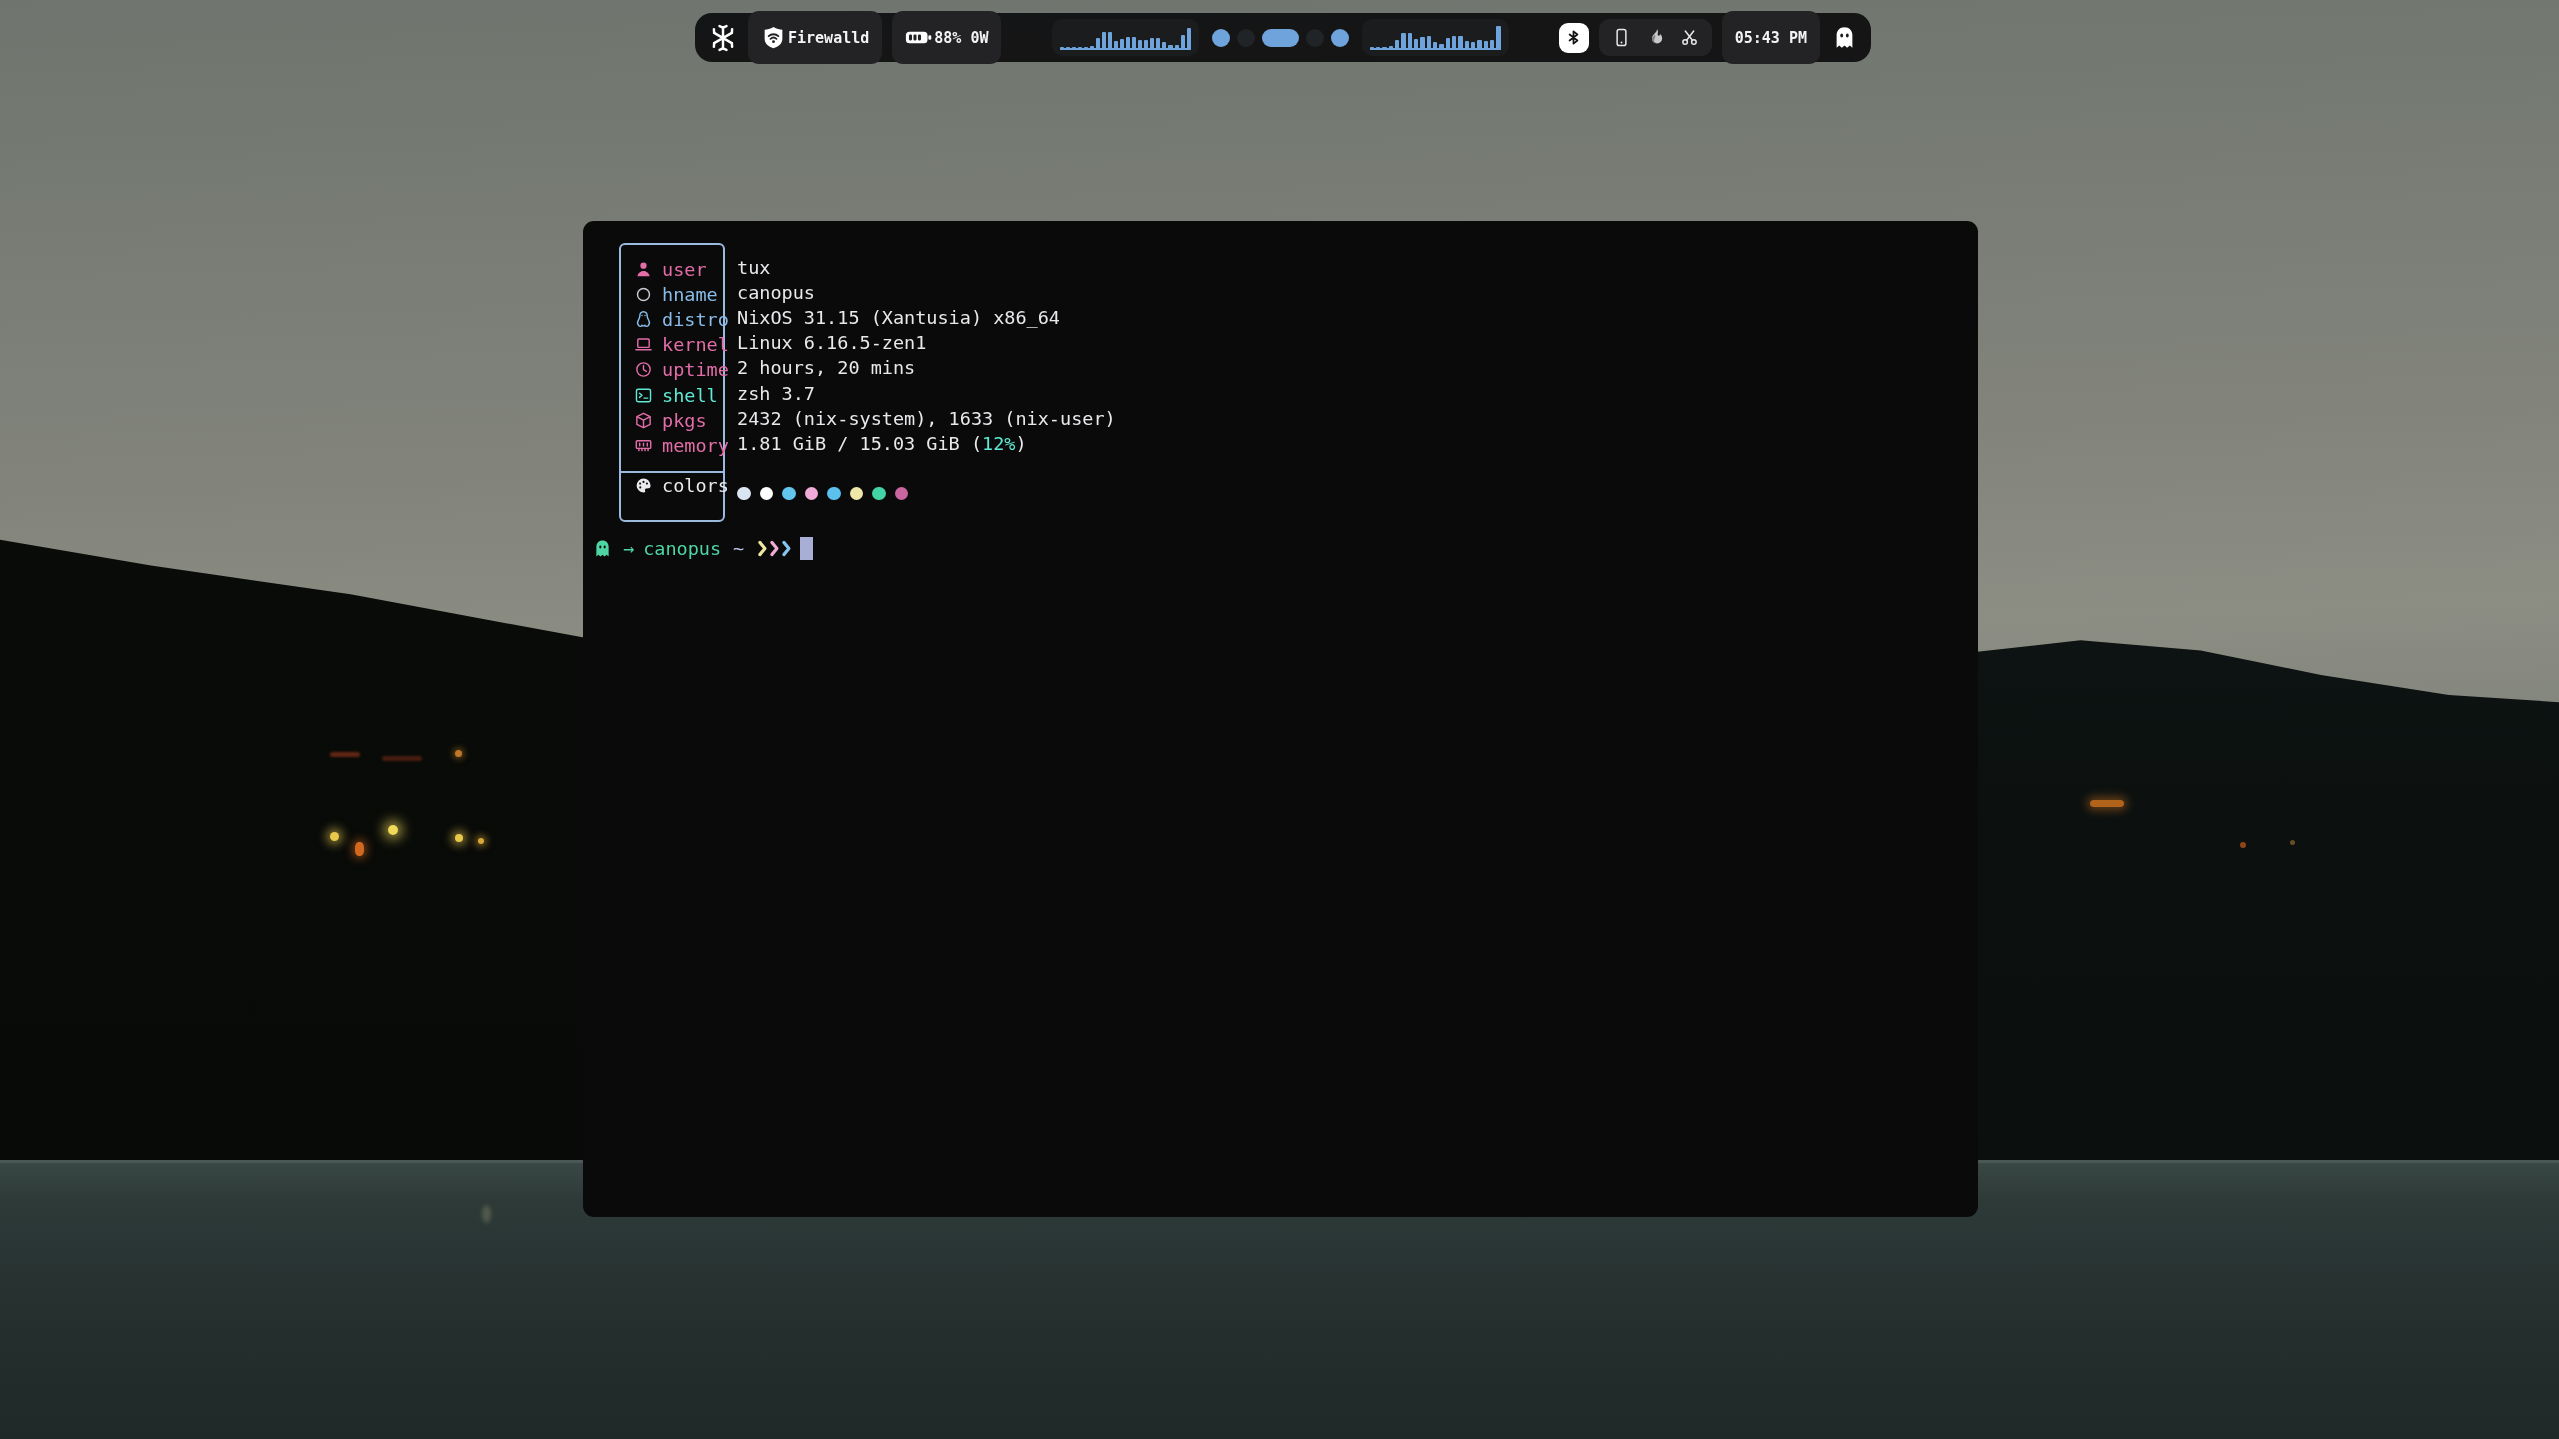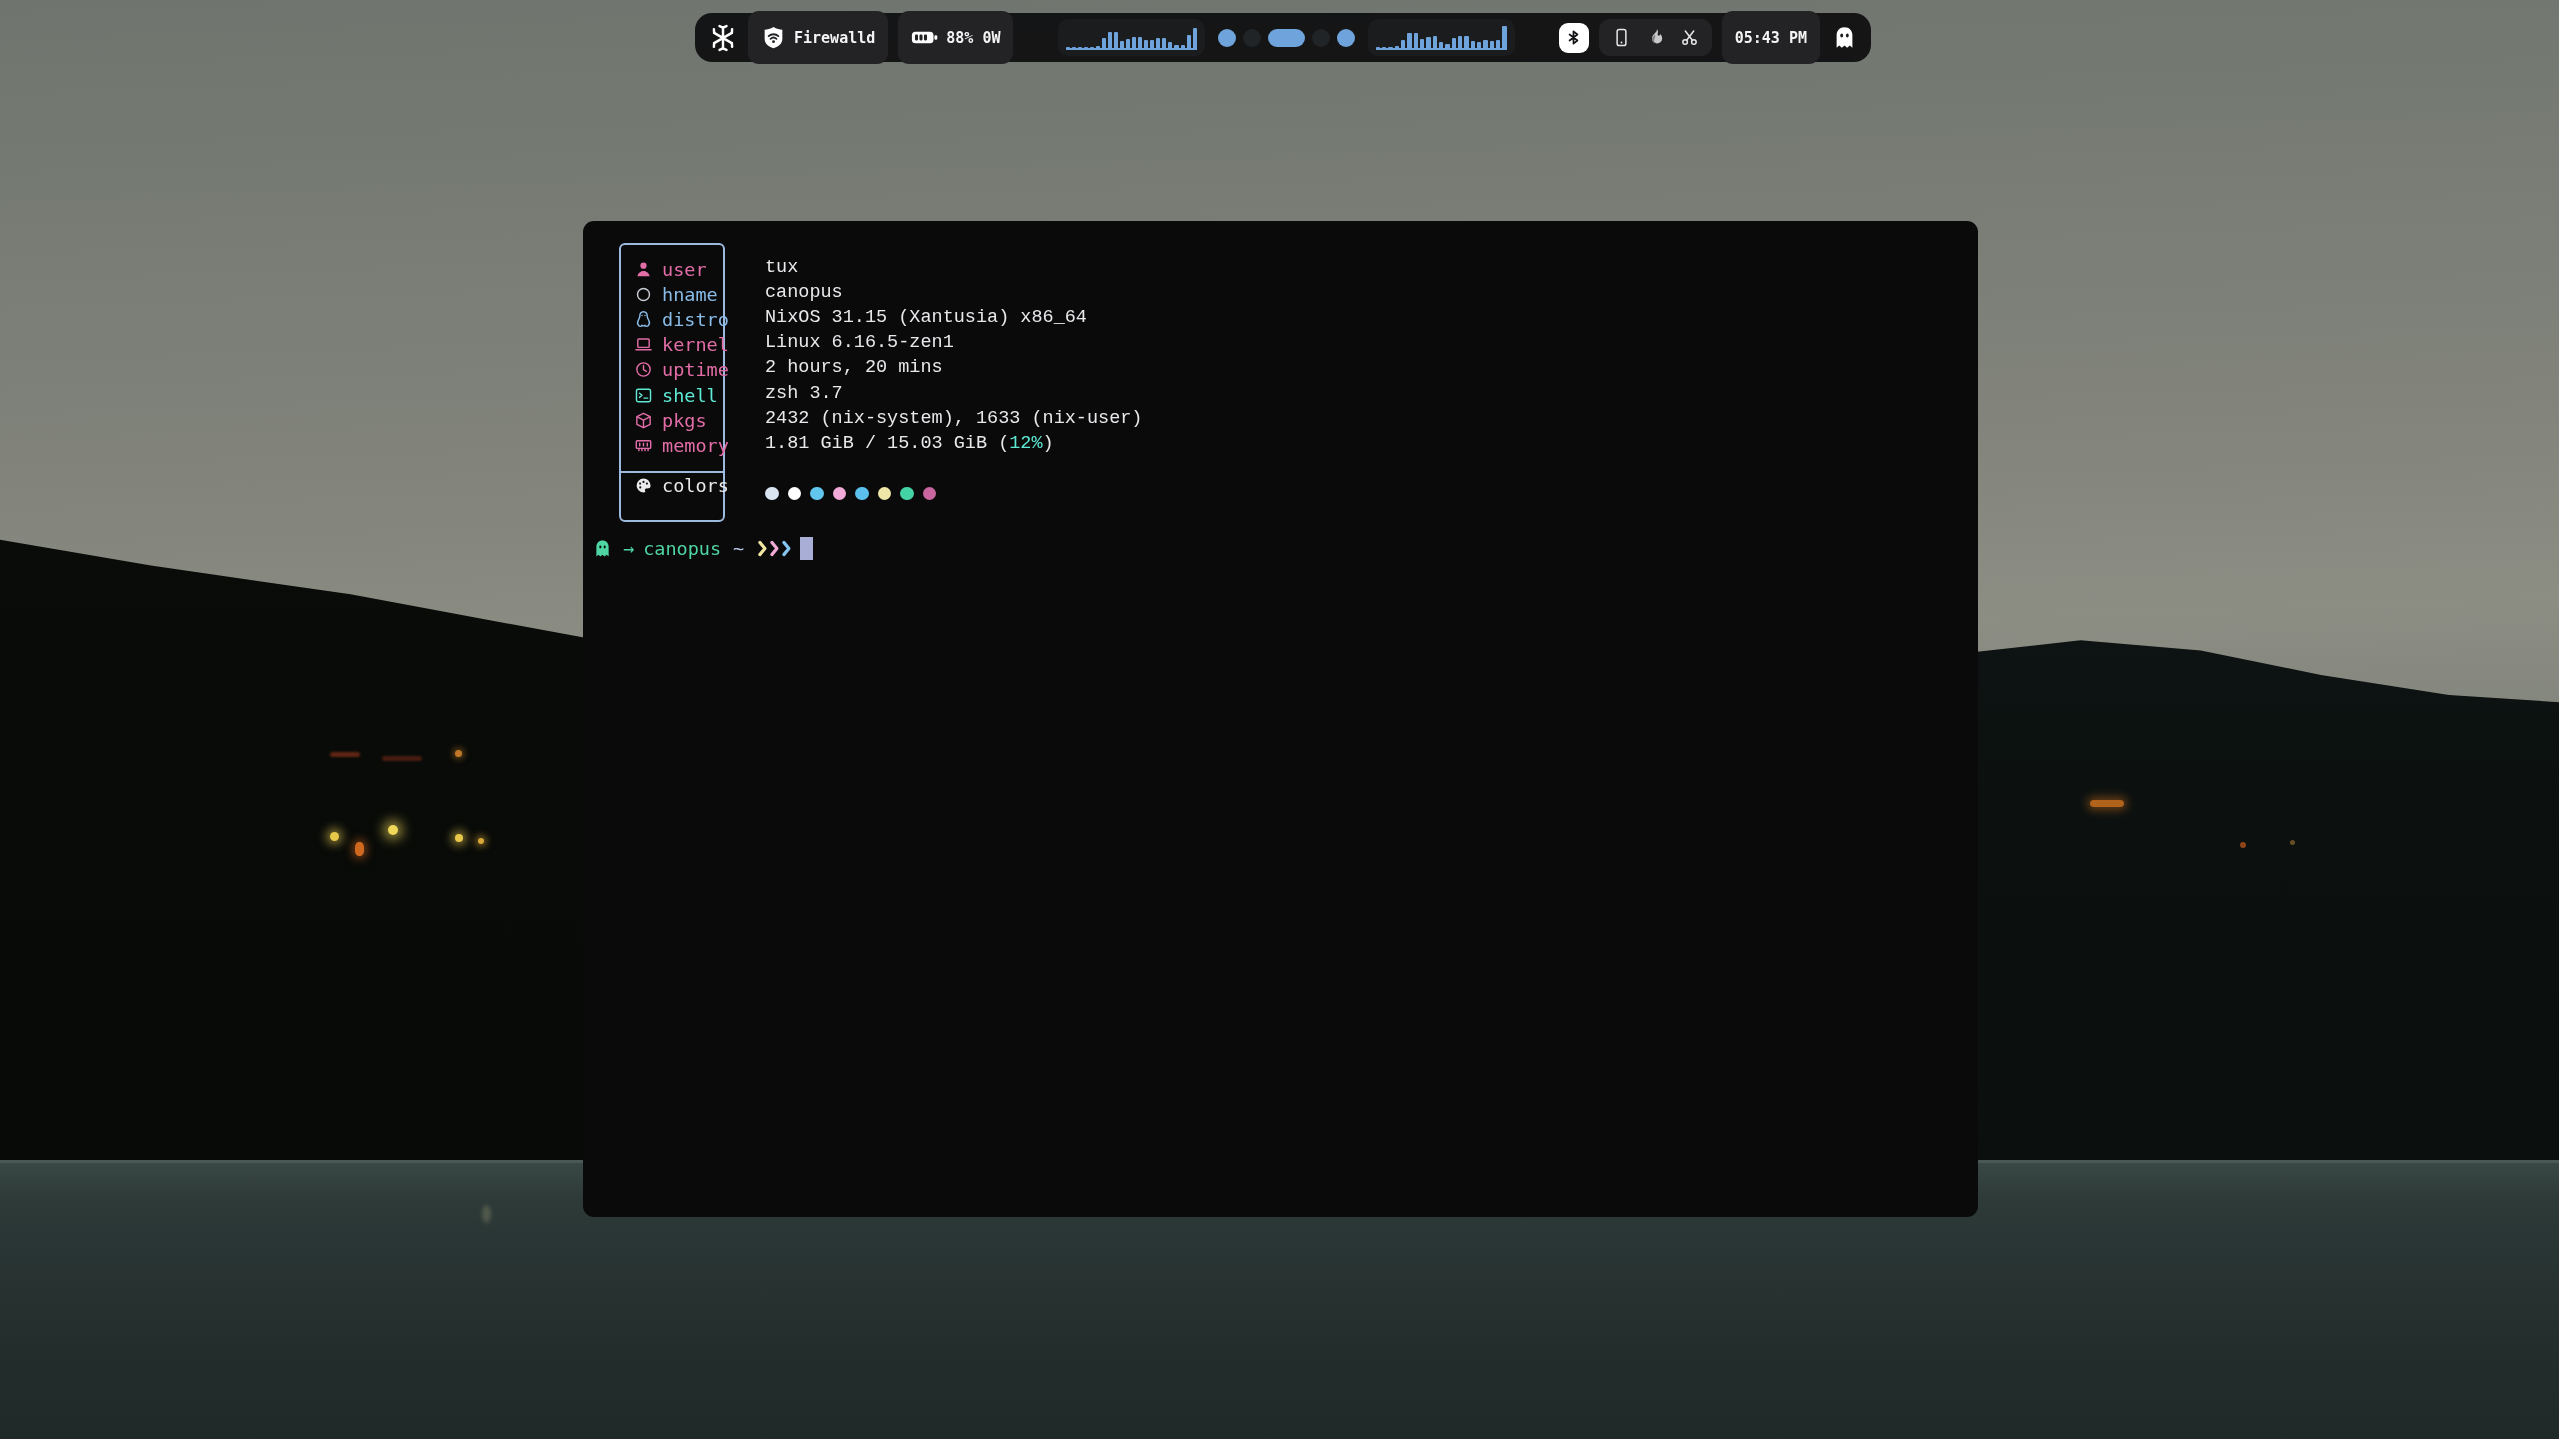--- a/index.html
+++ b/index.html
@@ -23,21 +23,21 @@
     clip-path:polygon(55.9% 55.6%,62.5% 51.8%,70.3% 47.9%,76.2% 45.5%,81.3% 44.5%,86% 45.2%,90.7% 46.9%,95.7% 48.3%,100% 48.8%,100% 87%,55.9% 87%);}
   .water{position:absolute;left:0;right:0;top:80.6%;bottom:0;
     background:linear-gradient(180deg,#3a4846 0%,#2d3a38 14%,#263130 48%,#1f2927 100%);}
   .water::before{content:"";position:absolute;left:0;right:0;top:0;height:3px;background:rgba(168,182,175,0.16);}
   .glow{position:absolute;border-radius:50%;}
   
   .topbar{position:absolute;left:695px;top:13px;width:1176px;height:49px;
     background:rgba(18,18,20,0.97);border-radius:17px;display:flex;align-items:center;
     justify-content:space-between;padding:0 13px;box-sizing:border-box;color:#f2f2f2;}
   .bargroup{display:flex;align-items:center;gap:10px;}
-  .pill{display:flex;align-items:center;gap:8px;height:37px;background:#232326;border-radius:11px;
+  .pill{display:flex;align-items:center;gap:2px;height:37px;background:#232326;border-radius:11px;
     padding:8px 13px;font-size:15px;font-weight:bold;color:#f4f4f4;white-space:nowrap;}
   .graph{width:147px;height:37px;background:#1b1c1e;border-radius:10px;display:flex;align-items:flex-end;
     gap:2px;padding:6px 8px 6px;box-sizing:border-box;border-bottom:0;position:relative;overflow:hidden;}
   .graph::after{content:"";position:absolute;left:8px;right:8px;bottom:6px;height:2px;background:#6fa3dc;}
   .graph .gbar{width:4.6px;background:#6fa3dc;border-radius:1px 1px 0 0;}
   .ws{display:flex;align-items:center;gap:7px;}
   .ws .dot{width:18px;height:18px;border-radius:50%;background:#6fa3dc;}
   .ws .dot.empty{background:#212427;}
   .ws .active{width:37px;height:18px;border-radius:9px;background:#6fa3dc;}
   .btsq{width:30px;height:30px;border-radius:9px;background:#ffffff;display:flex;align-items:center;justify-content:center;}
@@ -46,21 +46,21 @@
   
   .terminal{position:absolute;left:583px;top:221px;width:1395px;height:996px;background:#0a0a0b;
     border-radius:11px;color:#e9e9ec;font-size:18.5px;}
   .fetch{display:flex;align-items:flex-start;margin:22px 0 0 36px;}
   .fetch-box{width:106px;box-sizing:border-box;border:2px solid #9cbade;border-radius:6px;flex:none;}
   .fbox-top{padding:12px 0 13px;}
   .frow{display:flex;align-items:center;height:25.1px;padding-left:12px;gap:9px;white-space:nowrap;}
   .frow .ficon{width:20px;height:20px;flex:none;display:flex;align-items:center;justify-content:center;}
   .frow .ficon svg{width:19px;height:19px;}
   .fbox-bottom{border-top:2px solid #9cbade;height:47px;display:flex;align-items:flex-start;}
-  .fetch-values{margin-left:40px;padding-top:12px;font-family:Liberation Mono, monospace;}
+  .fetch-values{margin-left:12px;padding-top:12px;}
   .vrow{height:25.1px;display:flex;align-items:center;white-space:pre;}
   .dots{display:flex;gap:9px;margin-top:31px;}
   .dots .pdot{width:13.5px;height:13.5px;border-radius:50%;}
   .c-pink{color:#e26da7}.c-blue{color:#8abce8}.c-green{color:#5eead4}.c-white{color:#e9e9ec}
   .prompt{display:flex;align-items:center;margin:15px 0 0 9px;gap:0;}
   .prompt .pghost{width:21px;height:21px;margin-right:10px;}
   .parrow{color:#4fd5a4;margin-right:9px;}
   .phost{color:#4fd5a4;margin-right:12px;}
   .ppath{color:#b9c6e6;margin-right:13px;}
   .chev{width:11px;height:19px;margin-right:1px;}

